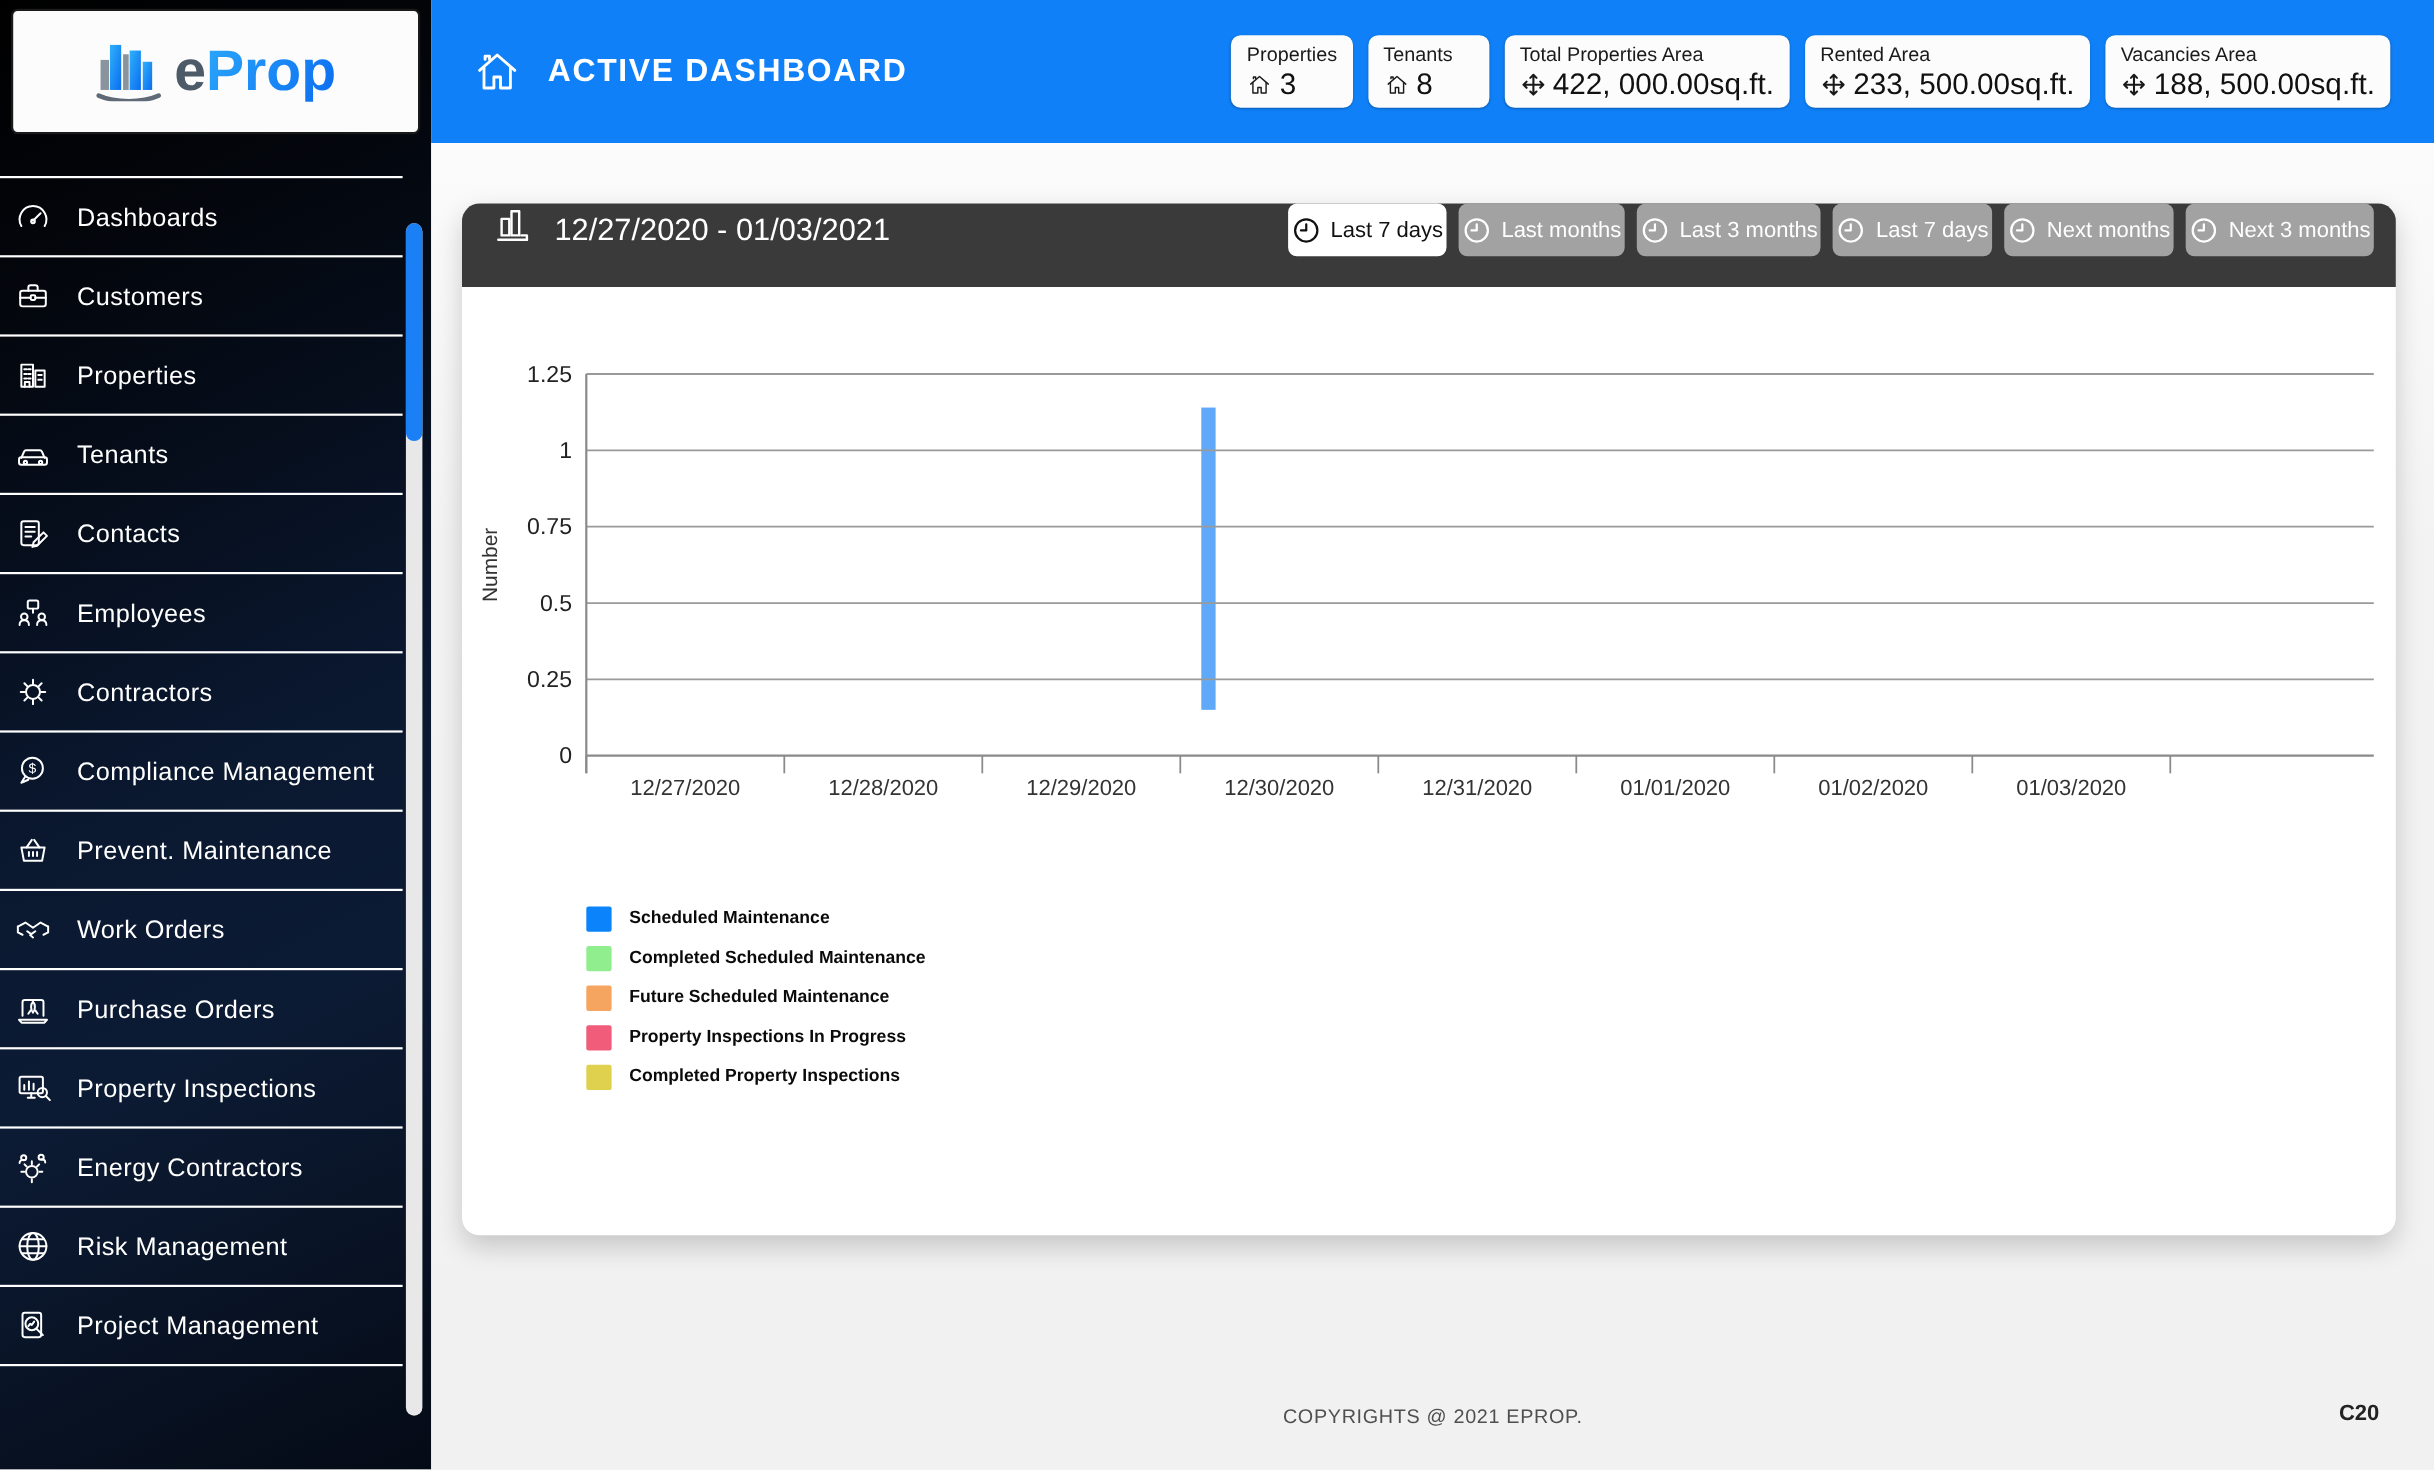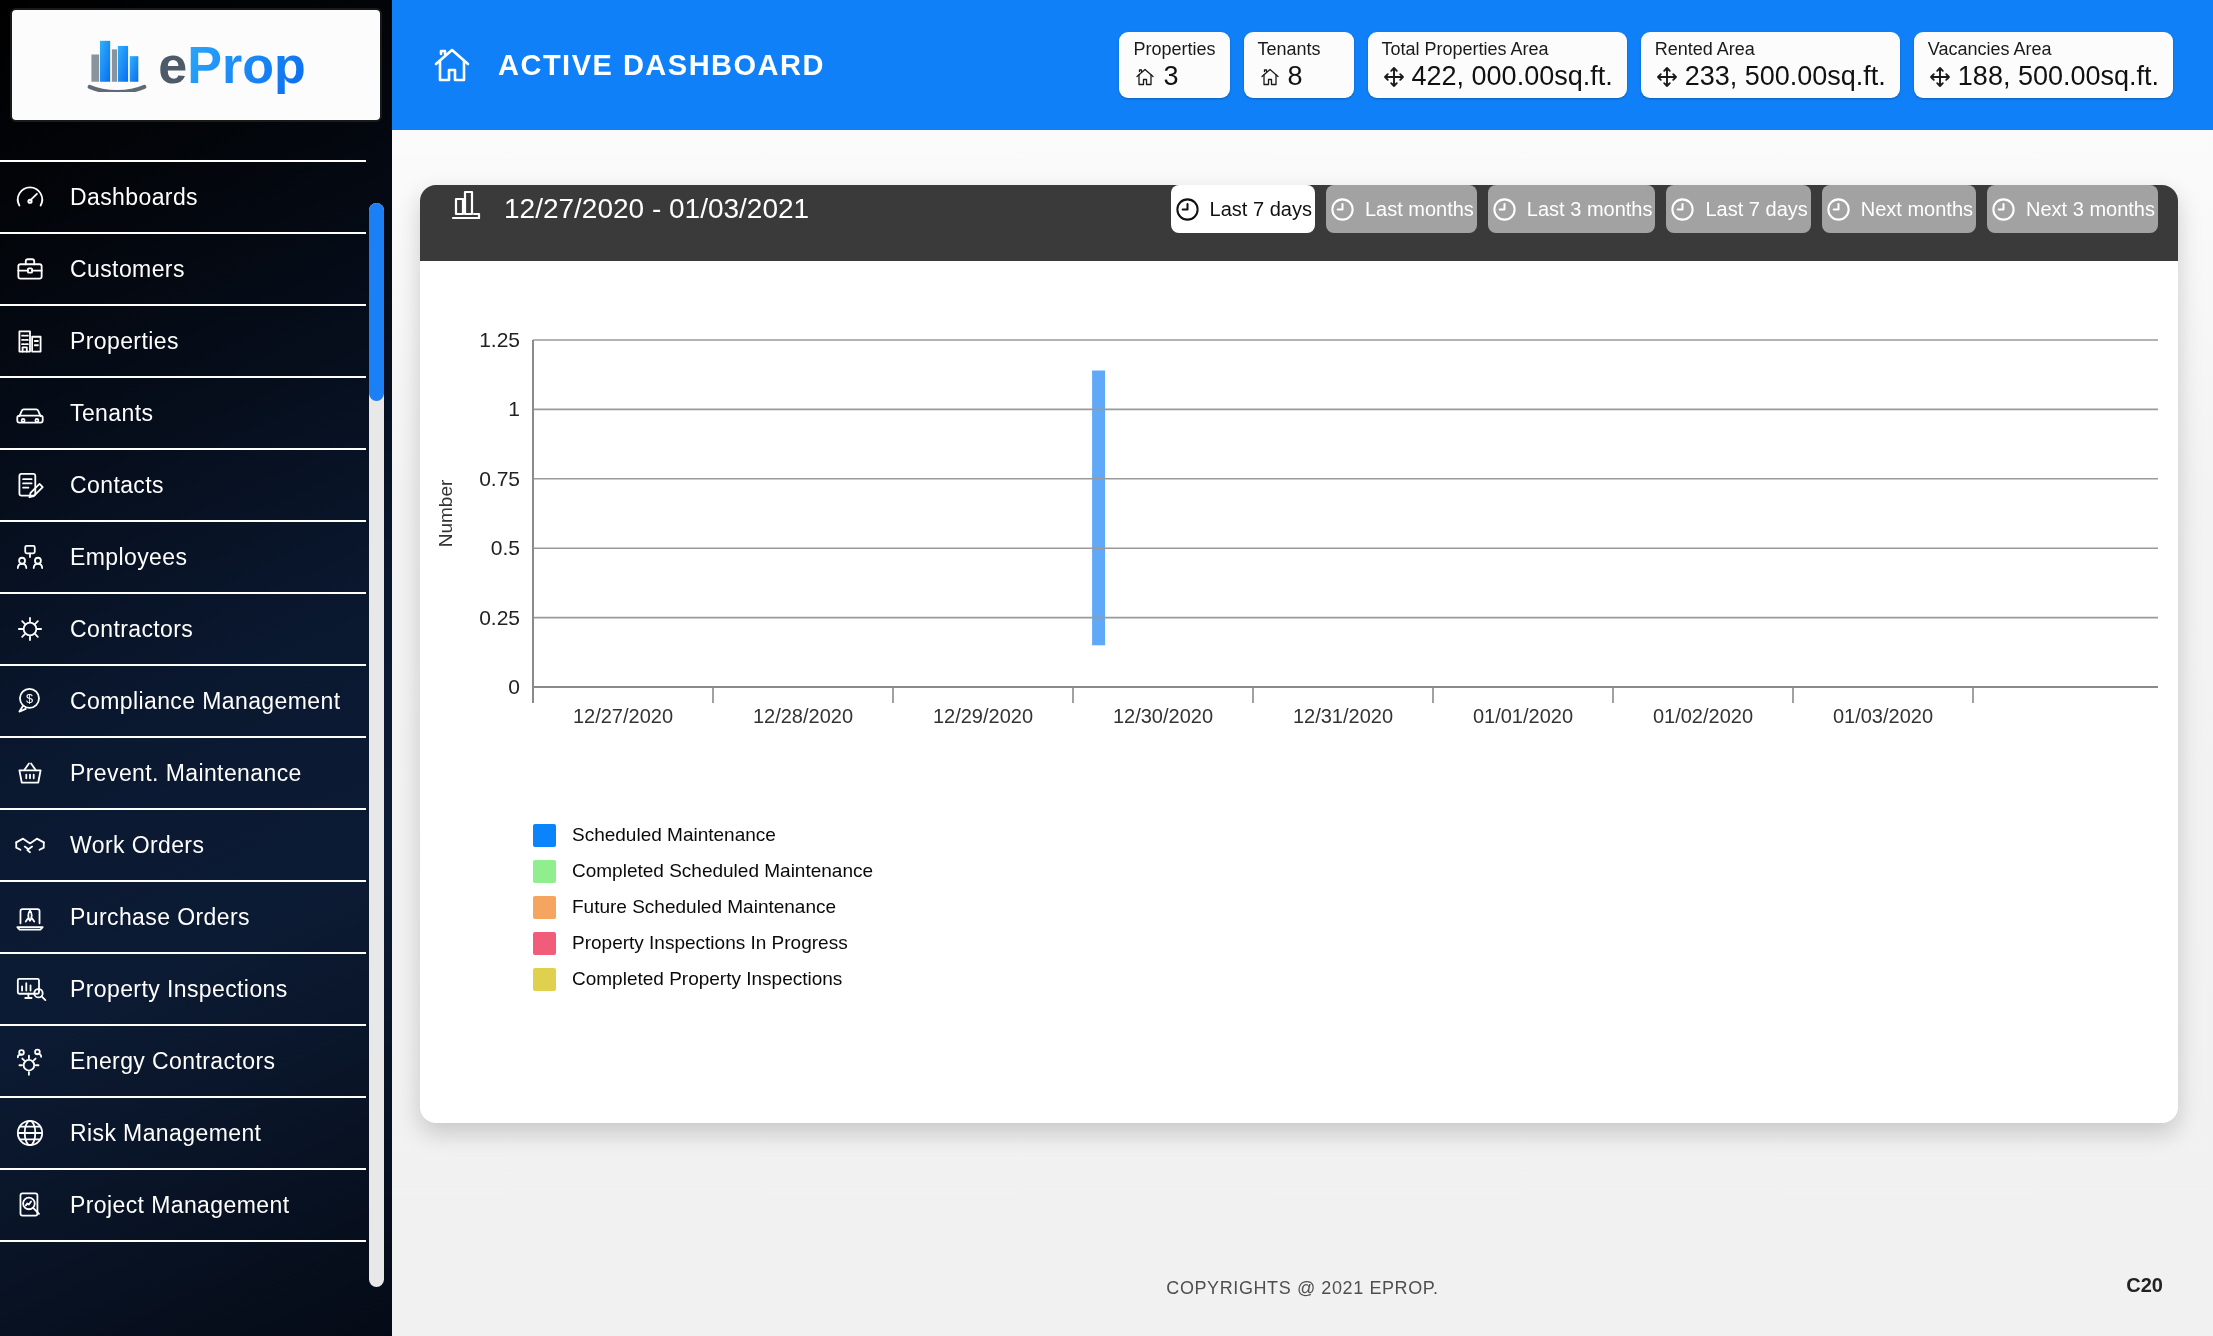--- a/index.html
+++ b/index.html
@@ -51,22 +51,22 @@
   .date-wrap svg { width:40px; height:40px; }
   .filters { display:flex; gap:11px; }
   .filter-btn { height:48px; border:none; border-radius:8px; padding:0 3px; background:#a2a2a2;
     color:#ffffff; font-size:20px; font-family:inherit; display:flex; align-items:center; gap:9px;
     cursor:pointer; white-space:nowrap; }
   .filter-btn svg { width:27px; height:27px; }
   .filter-btn.active { background:#ffffff; color:#111111; }
   .chart-body { position:relative; }
   #chart-svg { display:block; }
   .legend { list-style:none; margin:26px 0 0 113px; }
-  .legend li { display:flex; align-items:center; gap:16px; height:36px; font-size:19px;
-    color:#0a0a0a; cursor:pointer; }
+  .legend li { display:flex; align-items:center; gap:16px; height:36px; font-size:16px;
+    color:#0a0a0a; cursor:pointer;font-weight:bold; }
   .swatch { width:23px; height:23px; border-radius:2px; flex:0 0 23px; }
 
   .footer { position:absolute; left:0; top:1148px; width:1821px; text-align:center;
     font-size:18px; color:#4f4f4f; letter-spacing:0.6px; }
   .page-code { position:absolute; right:50px; top:1144px; font-size:20px; font-weight:bold;
     color:#222222; }
 </style>
 </head>
 <body>
 

